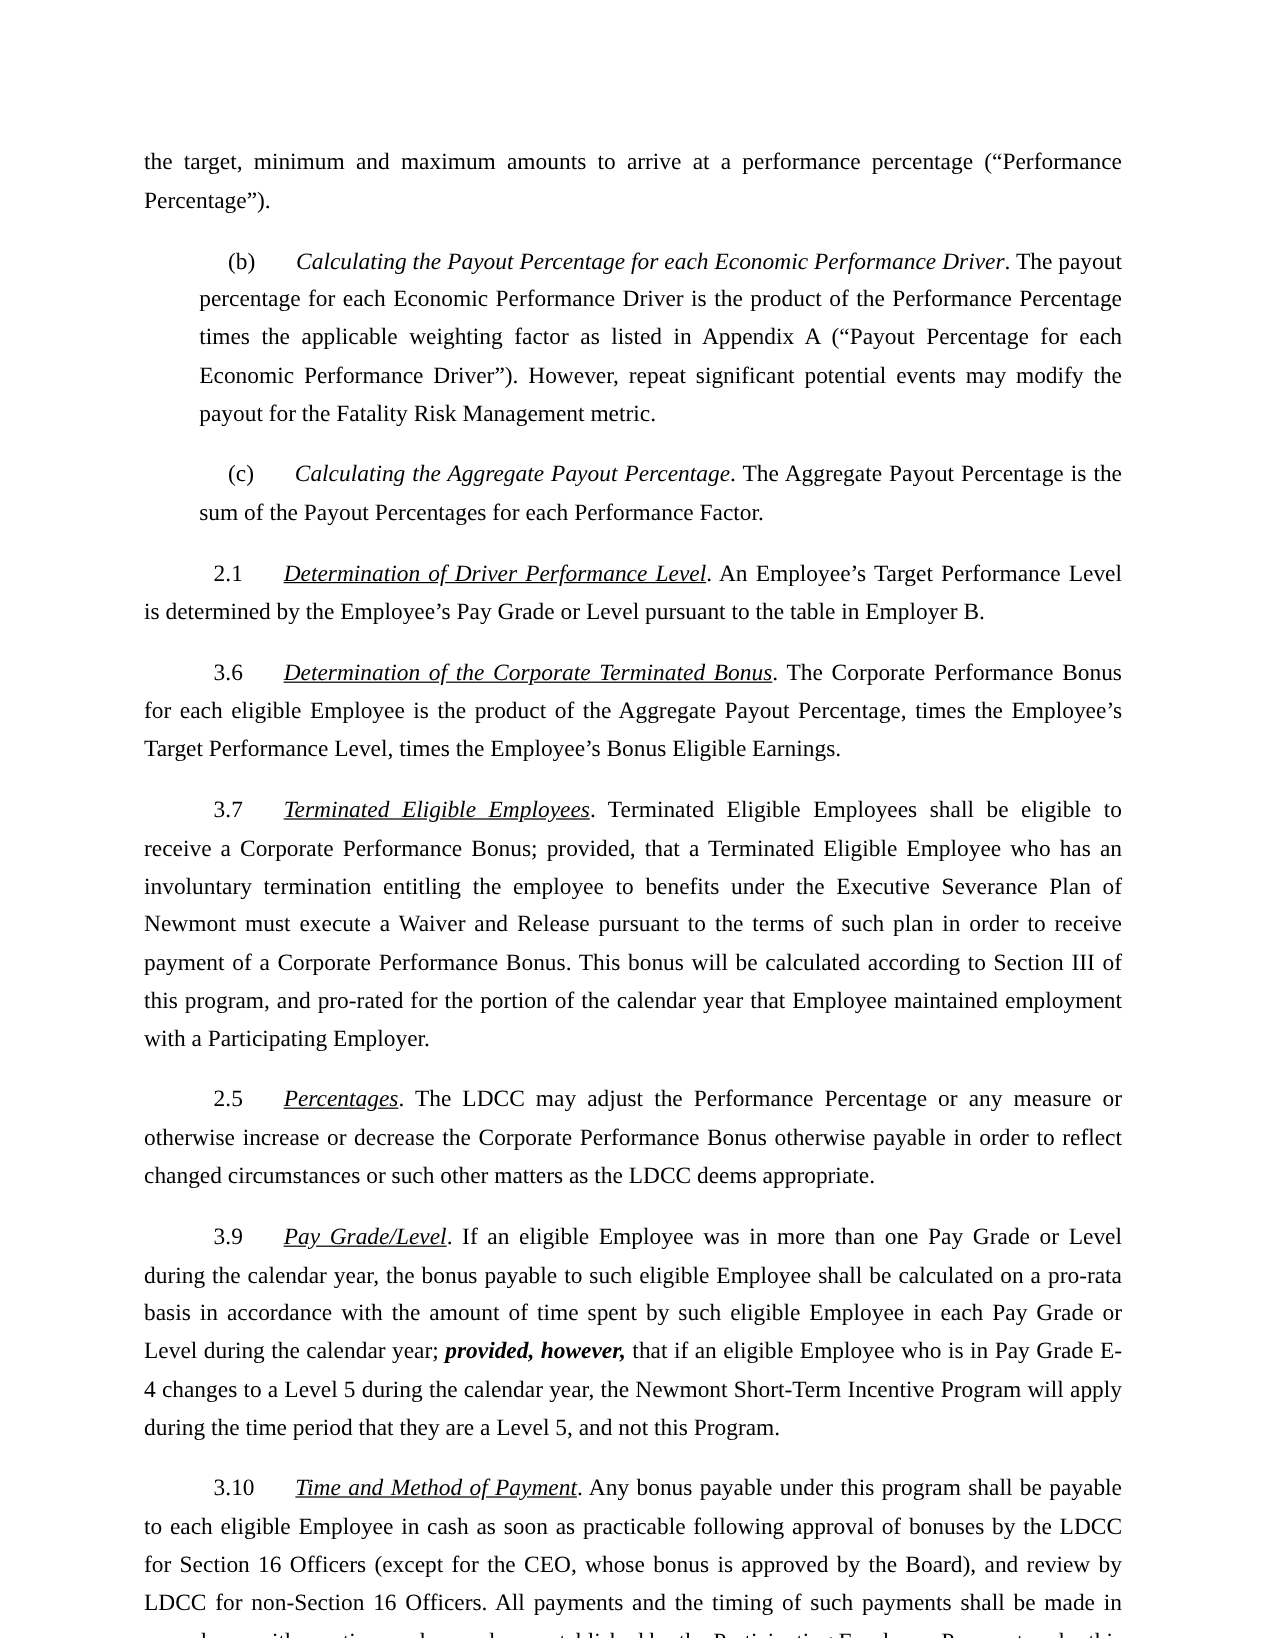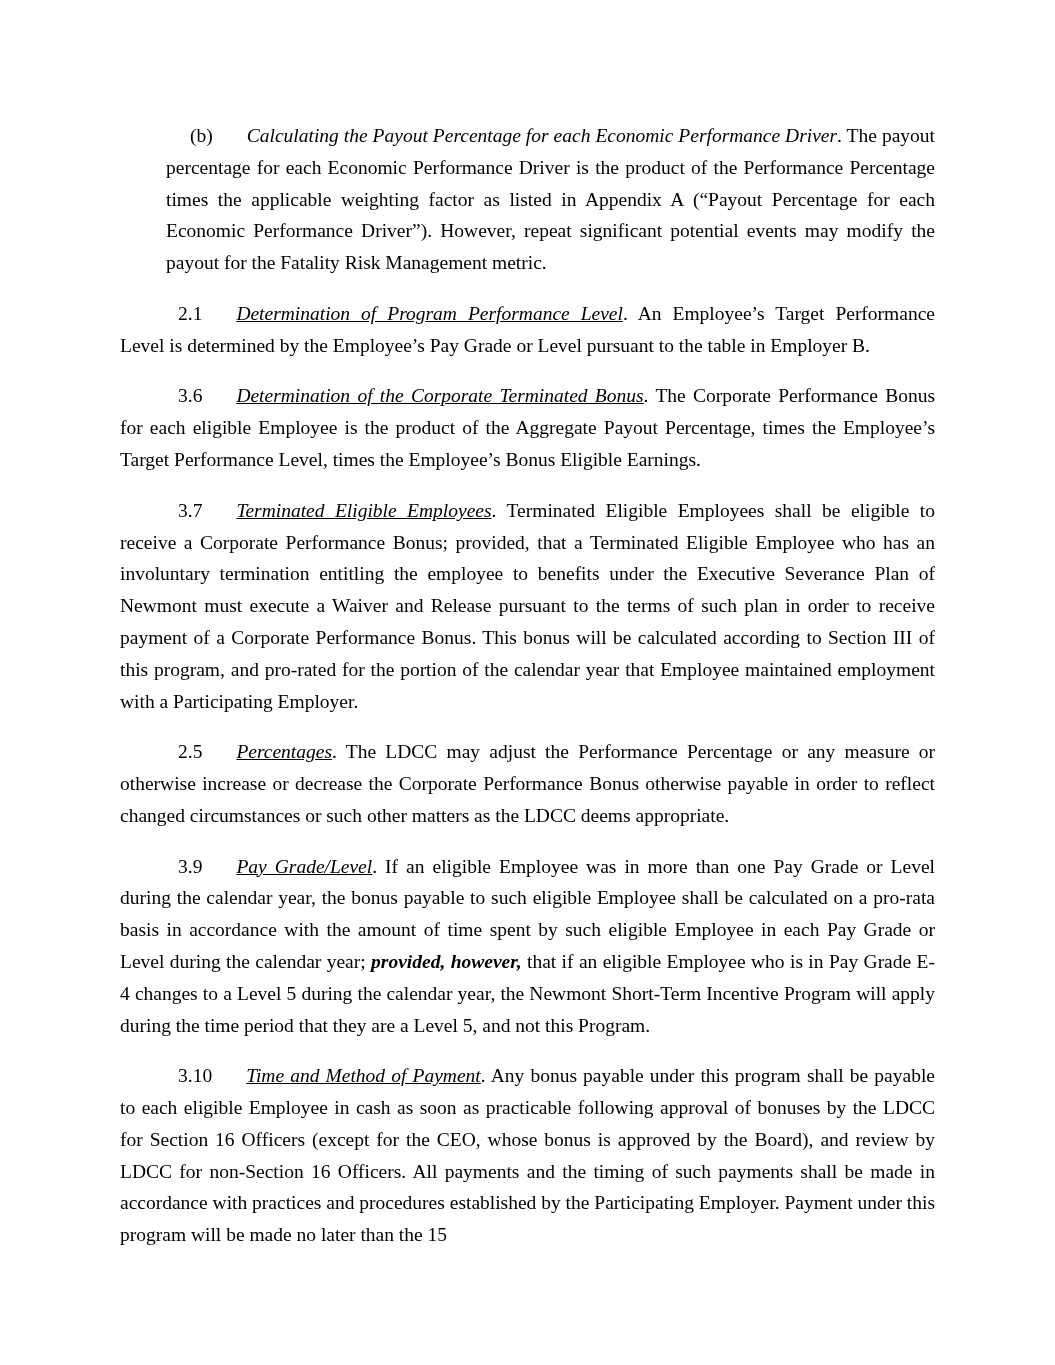--- a/index.html
+++ b/index.html
@@ -55,28 +55,34 @@
     display: inline-block;
     width: 24px;
   }
 </style>
 </head>
 <body>
 
 <div class="page">
   <div class="body-text">
 
+    <p>
+      <span>the target, minimum and maximum amounts to arrive at a performance percentage (“Performance Percentage”).</span>
+    </p>
 
     <p class="indent-sub">
       <span class="num-gap"></span><span>(b)</span><span class="tab-gap"></span><span class="lead-in">Calculating the Payout Percentage for each Economic Performance Driver</span><span>.  The payout percentage for each Economic Performance Driver is the product of the Performance Percentage times the applicable weighting factor as listed in Appendix A (“Payout Percentage for each Economic Performance Driver”).   However, repeat significant potential events may modify the payout for the Fatality Risk Management metric.</span>
     </p>
 
+    <p class="indent-sub">
+      <span class="num-gap"></span><span>(c)</span><span class="tab-gap"></span><span class="lead-in">Calculating the Aggregate Payout Percentage</span><span>.   The Aggregate Payout Percentage is the sum of the Payout Percentages for each Performance Factor.</span>
+    </p>
 
     <p class="indent-first">
-      <span>2.1</span><span class="tab-gap"></span><span class="und">Determination of Program Performance Level</span><span>.  An Employee’s Target Performance Level is determined by the Employee’s Pay Grade or Level pursuant to the table in Employer B.</span>
+      <span>2.1</span><span class="tab-gap"></span><span class="und">Determination of Driver Performance Level</span><span>.  An Employee’s Target Performance Level is determined by the Employee’s Pay Grade or Level pursuant to the table in Employer B.</span>
     </p>
 
     <p class="indent-first">
       <span>3.6</span><span class="tab-gap"></span><span class="und">Determination of the Corporate Terminated Bonus</span><span>.  The Corporate Performance Bonus for each eligible Employee is the product of the Aggregate Payout Percentage, times the Employee’s Target Performance Level, times the Employee’s Bonus Eligible Earnings.</span>
     </p>
 
     <p class="indent-first">
       <span>3.7</span><span class="tab-gap"></span><span class="und">Terminated Eligible Employees</span><span>.  Terminated Eligible Employees shall be eligible to receive a Corporate Performance Bonus; provided, that a Terminated Eligible Employee who has an involuntary termination entitling the employee to benefits under the Executive Severance Plan of Newmont must execute a Waiver and Release pursuant to the terms of such plan in order to receive payment of a Corporate Performance Bonus.  This bonus will be calculated according to Section III of this program, and pro-rated for the portion of the calendar year that Employee maintained employment with a Participating Employer.</span>
     </p>
 

